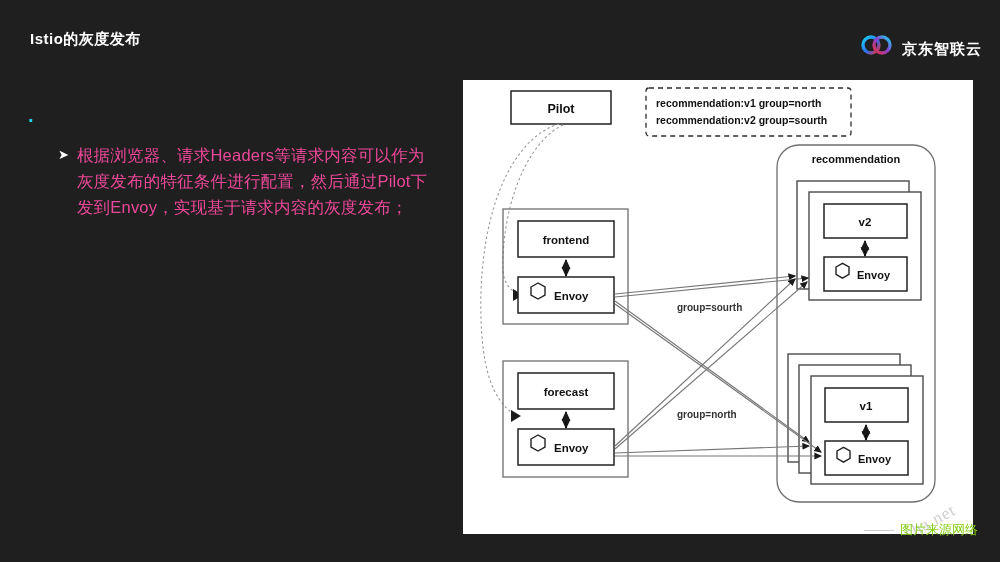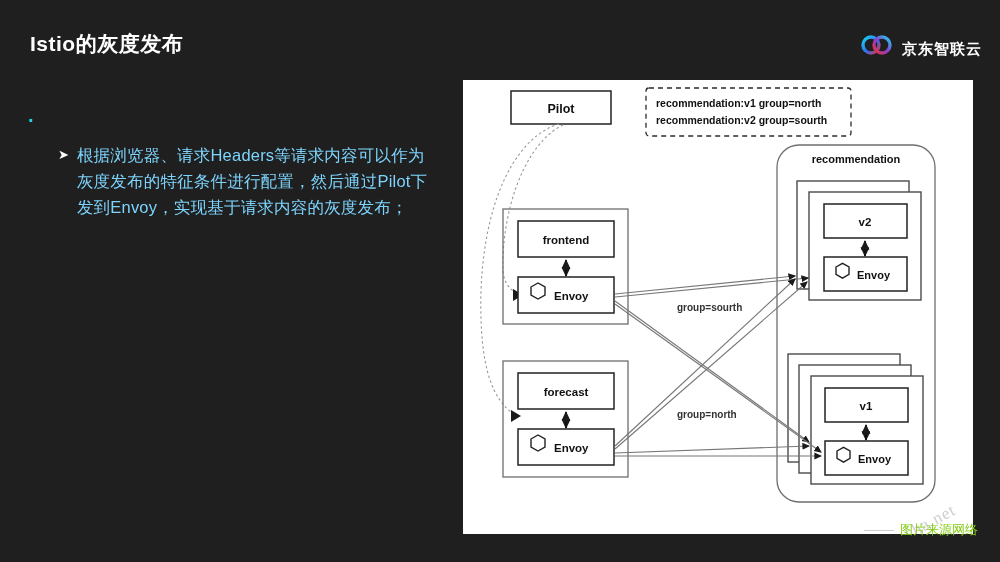--- a/index.html
+++ b/index.html
@@ -23,39 +23,39 @@
   #logo-mark { position: relative; width: 36px; height: 22px; }
   #logo-mark svg { display: block; }
   #logo-text {
     color: #ffffff; font-size: 15px; font-weight: bold;
     letter-spacing: 1px; line-height: 1;
   }
 
   
   #page-title {
     position: absolute; left: 30px; top: 30px;
-    color: #ffffff; font-size: 21px; font-weight: bold;
+    color: #ffffff; font-size: 15px; font-weight: bold;
     letter-spacing: .5px;
   }
 
   
   #bullet-block { position: absolute; left: 28px; top: 110px; width: 420px; }
   #bullet-head {
     display: flex; align-items: flex-start; gap: 8px;
     color: #22d3ee; font-size: 20px; font-weight: bold;
     letter-spacing: .5px;
   }
   #bullet-dot { font-size: 20px; line-height: 1; color: #22d3ee; }
   #sub-block {
     display: flex; gap: 8px;
     margin-top: 12px; margin-left: 30px;
   }
   #sub-arrow { color: #ffffff; font-size: 13px; line-height: 26px; flex: 0 0 auto; }
   #sub-text {
-    color: #7dd3fc; font-size: 16.5px; line-height: 26px;
+    color: #ec4899; font-size: 16.5px; line-height: 26px;
     width: 360px; letter-spacing: .2px;
   }
 
   
   #diagram {
     position: absolute; left: 463px; top: 80px;
     width: 510px; height: 454px;
     background: #ffffff;
     overflow: hidden;
   }

